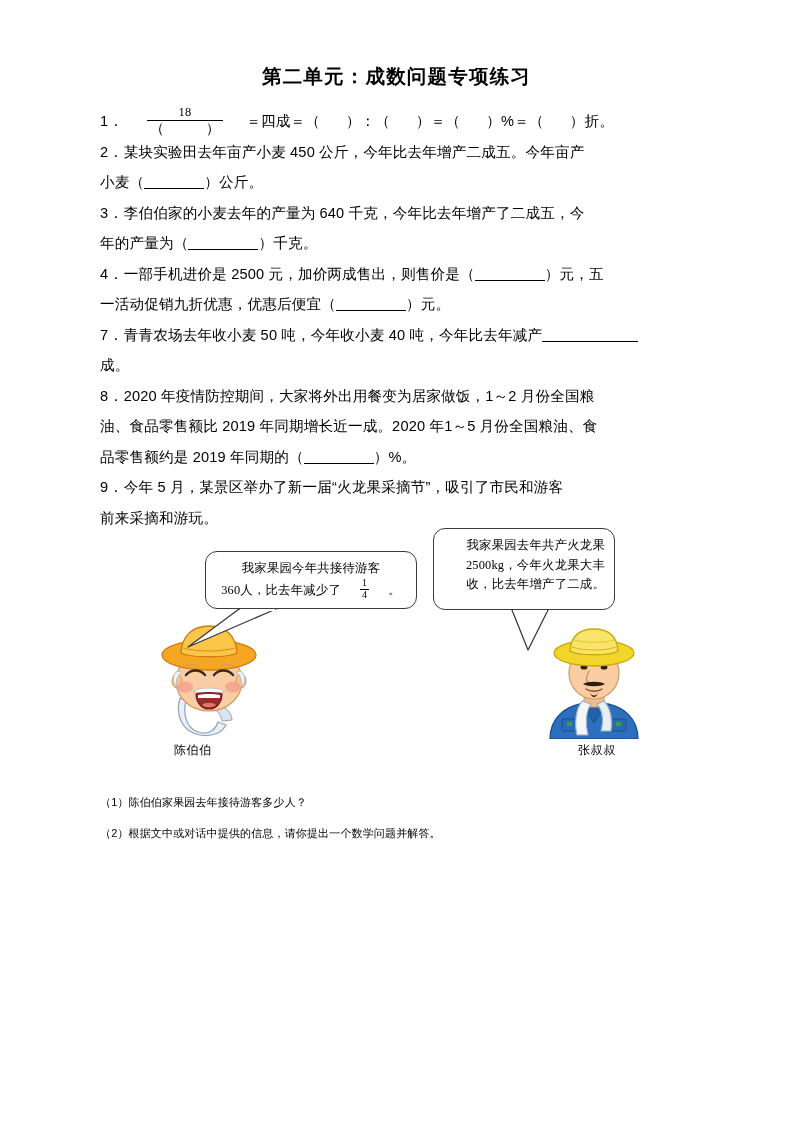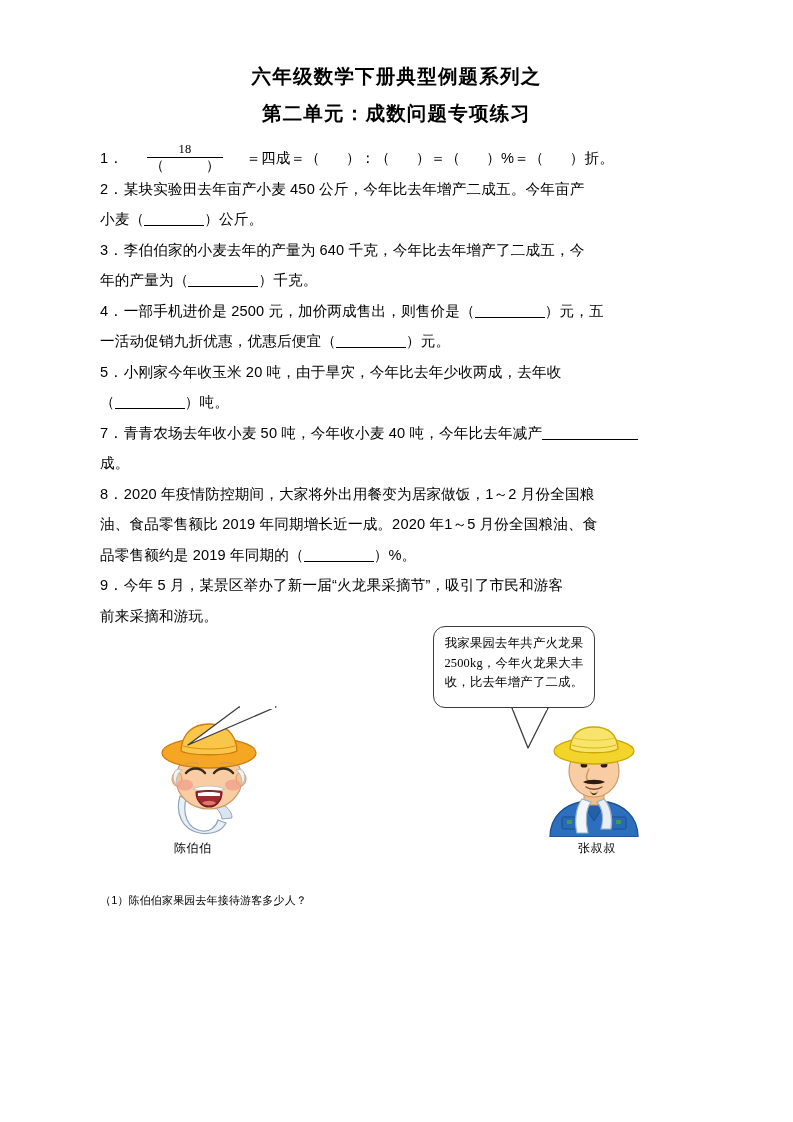--- a/index.html
+++ b/index.html
@@ -141,23 +141,23 @@
   .bubble-left {
     left: 105px;
     top: 12px;
     width: 212px;
     height: 58px;
     text-align: center;
   }
   .bubble-right {
     left: 333px;
     top: -11px;
-    width: 162px;
+    width: 182px;
     height: 82px;
-    text-align: center;
+    text-align: right;
   }
   .bubble .nums {
     font-family: "Liberation Serif", "DejaVu Serif", serif;
   }
 
   .tail-svg {
     position: absolute;
     left: 0;
     top: -20px;
     width: 593px;
@@ -188,21 +188,20 @@
     line-height: 30.5px;
     letter-spacing: 0.15px;
   }
 </style>
 </head>
 <body>
 
 <div class="page">
 
   <div class="title-block">
-    <div class="title-line">六年级数学下册典型例题系列之</div>
     <div class="title-line">第二单元：成数问题专项练习</div>
   </div>
 
   <div class="questions">
 
     <div class="q">
       <span class="num">1．</span>
       <span class="frac frac-wide">
         <span class="numer">18</span>
         <span class="bar"></span>
@@ -219,24 +218,20 @@
     <div class="q">
       <span class="num">3．</span><span>李伯伯家的小麦去年的产量为 640 千克，今年比去年增产了二成五，今</span><br>
       <span>年的产量为（</span><span class="blank-l"></span><span>）千克。</span>
     </div>
 
     <div class="q">
       <span class="num">4．</span><span>一部手机进价是 2500 元，加价两成售出，则售价是（</span><span class="blank-l"></span><span>）元，五</span><br>
       <span>一活动促销九折优惠，优惠后便宜（</span><span class="blank-l"></span><span>）元。</span>
     </div>
 
-    <div class="q">
-      <span class="num">5．</span><span>小刚家今年收玉米 20 吨，由于旱灾，今年比去年少收两成，去年收</span><br>
-      <span>（</span><span class="blank-l"></span><span>）吨。</span>
-    </div>
 
 
     <div class="q">
       <span class="num">7．</span><span>青青农场去年收小麦 50 吨，今年收小麦 40 吨，今年比去年减产</span><span class="blank-tail"></span><br>
       <span>成。</span>
     </div>
 
     <div class="q">
       <span class="num">8．</span><span>2020 年疫情防控期间，大家将外出用餐变为居家做饭，1～2 月份全国粮</span><br>
       <span>油、食品零售额比 2019 年同期增长近一成。2020 年1～5 月份全国粮油、食</span><br>
@@ -255,20 +250,24 @@
     <svg class="tail-svg" viewBox="0 0 593 268">
 
       <polygon points="139,90 176,90 88,128" fill="#ffffff" stroke="#3c3c3c" stroke-width="1.3" stroke-linejoin="round"></polygon>
 
       <rect x="140" y="86" width="35" height="6" fill="#ffffff"></rect>
 
       <polygon points="412,91 448,91 428,131" fill="#ffffff" stroke="#3c3c3c" stroke-width="1.3" stroke-linejoin="round"></polygon>
       <rect x="413" y="87" width="34" height="6" fill="#ffffff"></rect>
     </svg>
 
+    <div class="bubble bubble-left">
+      <div>我家果园今年共接待游客</div>
+      <div><span class="nums">360</span><span>人，比去年减少了</span><span class="frac frac-small"><span class="numer">1</span><span class="bar"></span><span class="denom">4</span></span><span>。</span></div>
+    </div>
 
     <div class="bubble bubble-right">
       <div>我家果园去年共产火龙果</div>
       <div><span class="nums">2500kg</span><span>，今年火龙果大丰</span></div>
       <div>收，比去年增产了二成。</div>
     </div>
 
     <svg class="person person-left" viewBox="0 0 118 116">
 
       <path d="M34,80 C30,96 36,110 50,112 C58,113 64,108 66,101 L74,104 C70,112 60,116 48,114 C30,111 23,94 28,77 Z" fill="#e9eff5" stroke="#8fa5bb" stroke-width="1.2"></path>
@@ -337,15 +336,16 @@
       <path d="M34,20 C45,24 67,24 78,20" fill="none" stroke="#d8b812" stroke-width="1"></path>
       <path d="M36,13 C46,16 66,16 76,13" fill="none" stroke="#e0c426" stroke-width="0.9"></path>
     </svg>
 
     <div class="name name-left">陈伯伯</div>
     <div class="name name-right">张叔叔</div>
   </div>
 
   <div>
     <div class="subq">（1）陈伯伯家果园去年接待游客多少人？</div>
+    <div class="subq">（2）根据文中或对话中提供的信息，请你提出一个数学问题并解答。</div>
   </div>
 
 </div>
 
 </body></html>

